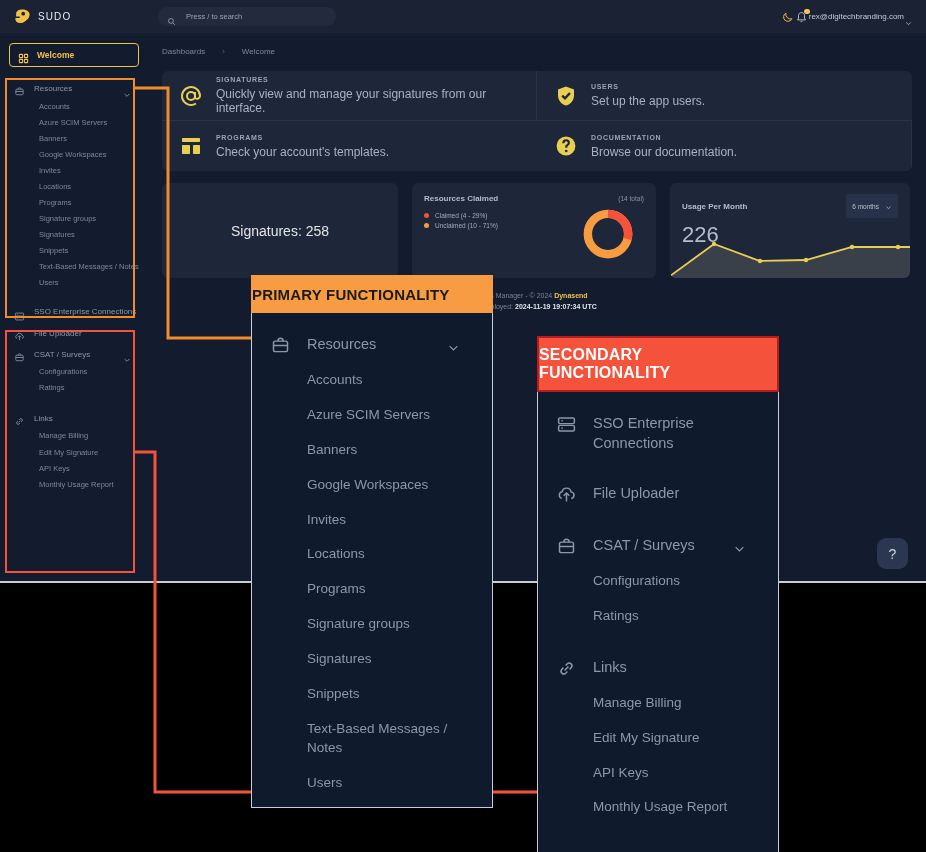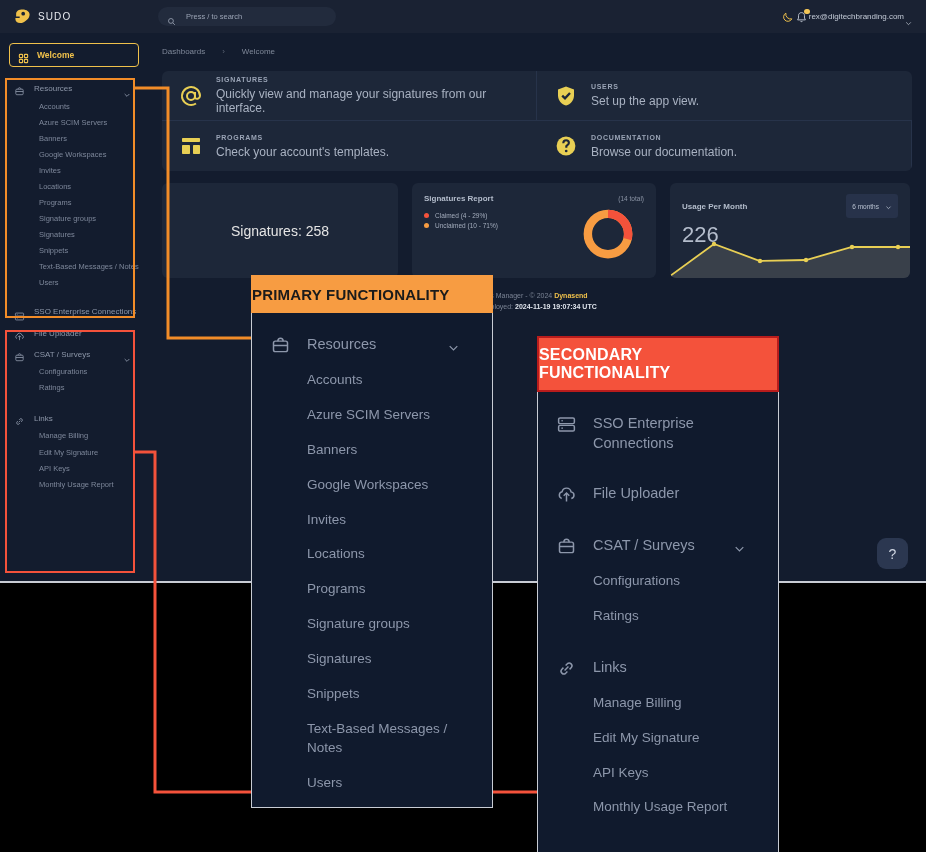--- a/index.html
+++ b/index.html
@@ -355,21 +355,21 @@
         </div>
         <div class="tile brd-b">
           <span class="tile-ico">
             <svg viewBox="0 0 24 24" width="24" height="24">
               <path d="M12 2.6 L20 5.4 L20 11.6 C20 16.6 16.4 20.4 12 21.6 C7.6 20.4 4 16.6 4 11.6 L4 5.4 Z" fill="#e8cf54"></path>
               <path d="M8.2 11.6 L11 14.4 L16 9" fill="none" stroke="#1d2739" stroke-width="2.3"></path>
             </svg>
           </span>
           <div>
             <div class="tile-title">USERS</div>
-            <div class="tile-desc">Set up the app view.</div>
+            <div class="tile-desc">Set up the app users.</div>
           </div>
         </div>
         <div class="tile">
           <span class="tile-ico">
             <svg viewBox="0 0 24 24" width="24" height="24">
               <rect x="3" y="4" width="18" height="4" rx="0.8" fill="#e8cf54"></rect>
               <rect x="3" y="11" width="8" height="9" rx="0.8" fill="#e8cf54"></rect>
               <rect x="14" y="11" width="7" height="9" rx="0.8" fill="#e8cf54"></rect>
             </svg>
           </span>
@@ -393,21 +393,21 @@
         </div>
       </div>
 
       <div class="stats">
         <div class="card card-sig">
           <span class="big">Signatures: 258</span>
         </div>
 
         <div class="card card-claim">
           <div class="card-hd">
-            <span class="t">Signatures Report</span>
+            <span class="t">Resources Claimed</span>
             <span class="sub">(14 total)</span>
           </div>
           <div class="legend">
             <div class="legend-row">
               <span class="legend-dot" style="background:#f4523b"></span>
               <span class="legend-lbl">Claimed (4 - 29%)</span>
             </div>
             <div class="legend-row">
               <span class="legend-dot" style="background:#f79c42"></span>
               <span class="legend-lbl">Unclaimed (10 - 71%)</span>

